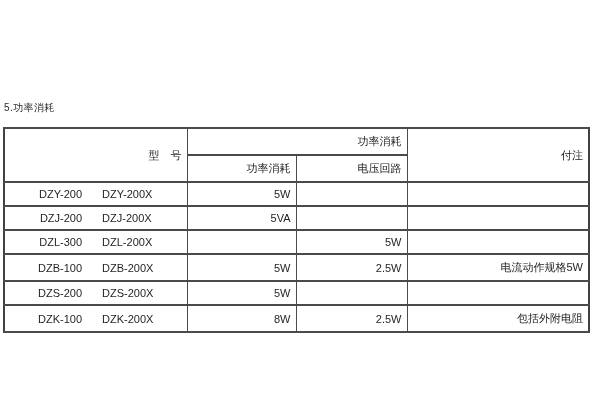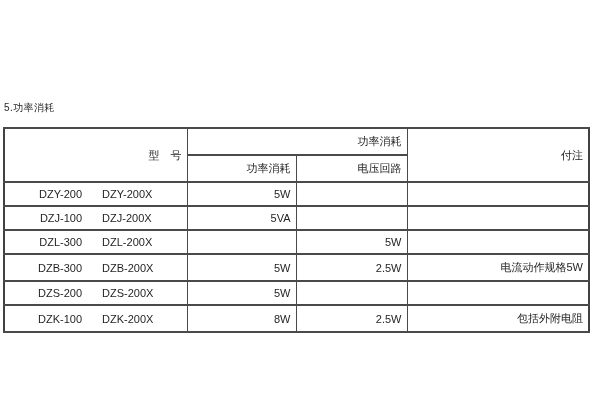--- a/index.html
+++ b/index.html
@@ -89,21 +89,21 @@
           </div>
         </td>
         <td>5W</td>
         <td></td>
         <td></td>
       </tr>
 
       <tr>
         <td>
           <div class="models">
-            <span>DZJ-100</span>
+            <span>DZJ-200</span>
             <span>DZJ-200X</span>
           </div>
         </td>
         <td>5VA</td>
         <td></td>
         <td></td>
       </tr>
 
       <tr>
         <td>
@@ -113,21 +113,21 @@
           </div>
         </td>
         <td></td>
         <td>5W</td>
         <td></td>
       </tr>
 
       <tr>
         <td>
           <div class="models">
-            <span>DZB-300</span>
+            <span>DZB-100</span>
             <span>DZB-200X</span>
           </div>
         </td>
         <td>5W</td>
         <td>2.5W</td>
         <td>电流动作规格5W</td>
       </tr>
 
       <tr>
         <td>

